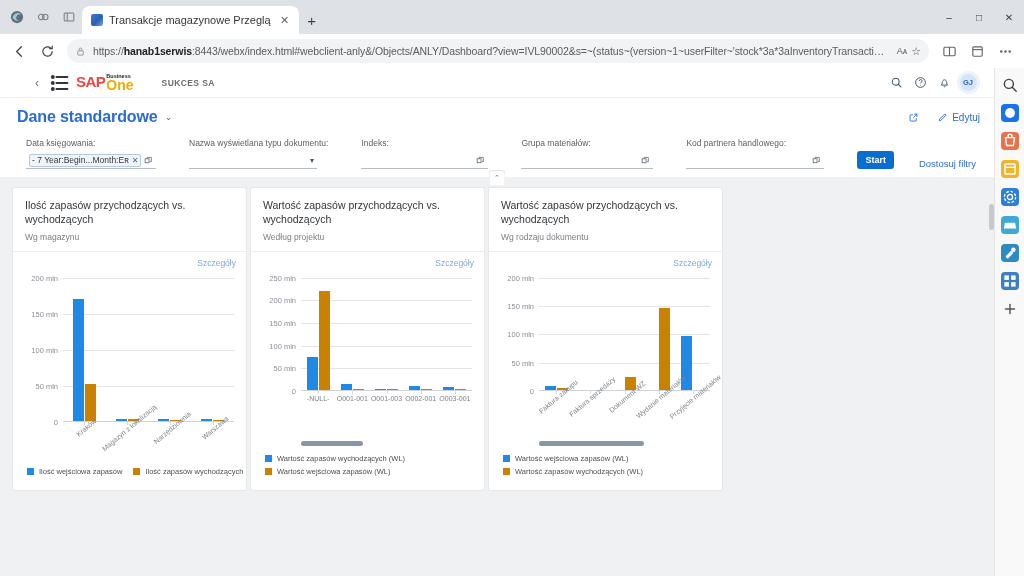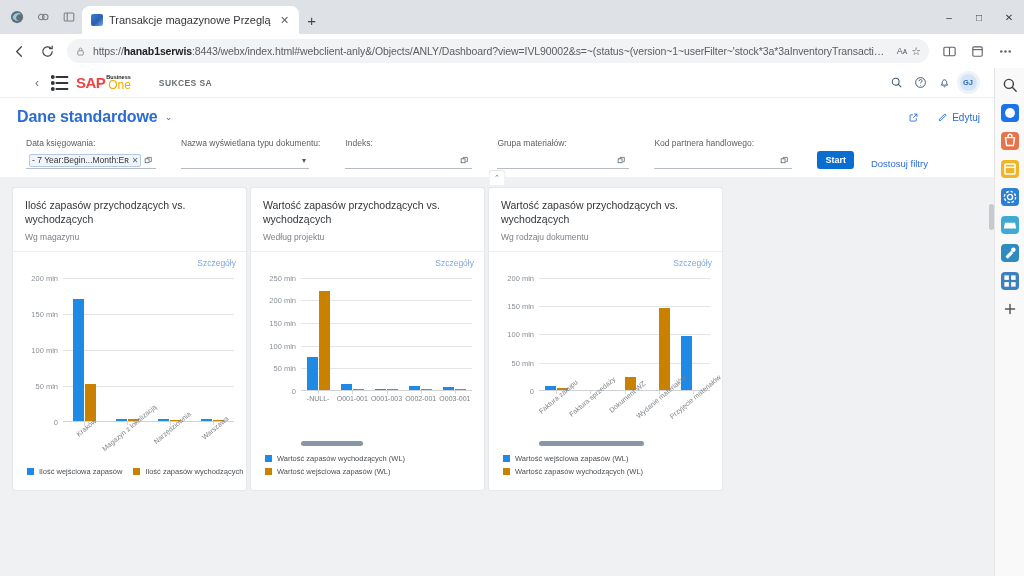--- a/index.html
+++ b/index.html
@@ -68,21 +68,21 @@
   .app-header {
     height: 30px; display: flex; align-items: center; gap: 0px; padding: 0 14px 0 26px;
     border-bottom: 1px solid #eceff1; background: #fff; flex: none;
   }
   .hdr-back { width: 22px; color: #5b738b; font-size: 12px; display:flex; align-items:center; justify-content:center; }
   .hdr-menu { width: 24px; color: #32363a; display:flex; align-items:center; justify-content:center; }
   .sap-logo { display: flex; align-items: flex-start; margin-left: 4px; margin-right: 16px; }
   .sap-word { font-size: 15px; font-weight: 700; letter-spacing: -0.5px; color: #ef4444; font-family: "Liberation Sans", sans-serif; }
   .sap-sub { display: flex; flex-direction: column; line-height: 1.02; margin-left: 1px; margin-top: 1px; }
   .sap-sub .s1 { font-size: 5.5px; color: #1b1b1b; font-weight: 700; }
-  .sap-sub .s2 { font-size: 12px; color: #f0ab00; font-weight: 400; margin-top: -1px; text-align: right; }
+  .sap-sub .s2 { font-size: 14px; color: #f0ab00; font-weight: 700; margin-top: -1px; text-align: right; }
   .app-title { font-size: 12px; font-weight: 700; color: #32363a; }
   .app-company { font-size: 8.5px; font-weight: 700; color: #6a6d70; letter-spacing: .4px; margin-left: 12px; }
   .hdr-spacer { flex: 1; }
   .hdr-icon { width: 24px; height: 24px; display:flex; align-items:center; justify-content:center; color: #3b5a78; }
   .hdr-icon svg { width: 13px; height: 13px; }
   .avatar {
     width: 17px; height: 17px; border-radius: 50%; background: #d6e4f5; color: #2a6ab5;
     font-size: 7.5px; font-weight: 700; display: flex; align-items: center; justify-content: center;
     box-shadow: 0 0 0 3px rgba(214,228,245,.45);
   }
@@ -90,21 +90,21 @@
   
   .title-row { display: flex; align-items: center; padding: 10px 14px 4px 17px; flex: none; }
   .page-title { font-size: 16px; font-weight: 700; color: #2b6bd4; letter-spacing: -0.1px; }
   .title-caret { color: #2b6bd4; font-size: 9px; margin-left: 7px; }
   .title-actions { margin-left: auto; display: flex; align-items: center; gap: 14px; }
   .act-link { color: #2b6bd4; font-size: 10px; display: flex; align-items: center; gap: 4px; }
   .act-link svg { width: 11px; height: 11px; }
 
   
   .filterbar {
-    display: flex; align-items: flex-end; gap: 8px; padding: 8px 14px 8px 26px;
+    display: flex; align-items: flex-end; gap: 16px; padding: 8px 14px 8px 26px;
     flex: none; position: relative;
   }
   .filter { display: flex; flex-direction: column; gap: 4px; margin-right: 17px; }
   .filter-label { font-size: 8.5px; color: #5c6166; white-space: nowrap; }
   .fld {
     height: 17px; border: none; border-bottom: 1px solid #b7bcc2; background: #fff;
     display: flex; align-items: center; padding: 0 3px; gap: 3px; position: relative;
   }
   .fld-inner { flex: 1; display: flex; align-items: center; overflow: hidden; }
   .token {

